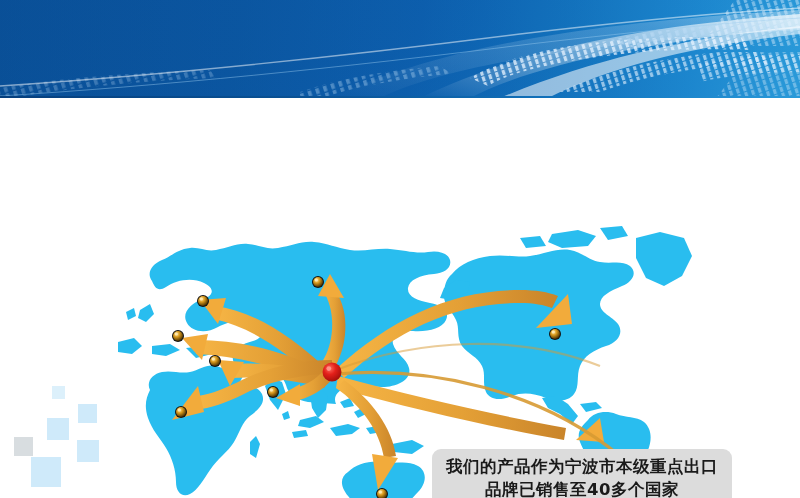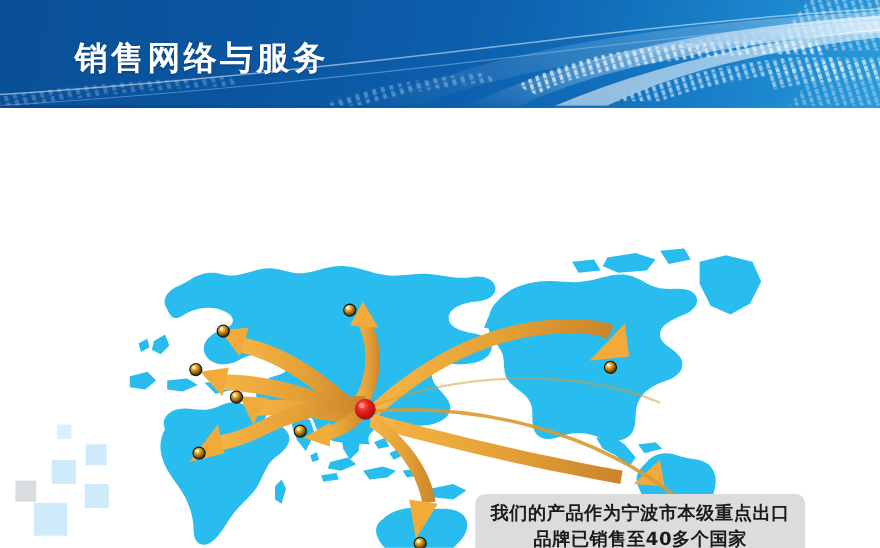--- a/index.html
+++ b/index.html
@@ -103,21 +103,20 @@
         <g opacity=".85">
           <path d="M735,0 L800,0 L800,46 L700,46 Z" fill="url(#dashPat)" opacity=".6"></path>
           <path d="M752,52 L800,52 L800,98 L716,98 Z" fill="url(#dashPat)" opacity=".5"></path>
         </g>
 
         <path d="M0,86 C150,76 330,58 520,34 C640,20 730,12 800,8" stroke="#ffffff" stroke-opacity=".5" stroke-width="1.4" fill="none"></path>
         <path d="M0,96 C160,86 340,68 530,44 C650,30 735,22 800,18" stroke="#9ccbf0" stroke-opacity=".45" stroke-width="1" fill="none"></path>
       </g>
     </svg>
 
-    <div class="banner-title">销售网络与服务</div>
   </div>
   <div class="banner-bottom-edge"></div>
 
   <div class="map-wrap">
     <svg class="map-svg" viewBox="0 0 800 400" preserveAspectRatio="none">
       <defs>
         <linearGradient id="arrGrad" x1="0" y1="0" x2="1" y2="0">
           <stop offset="0%" stop-color="#f2ad3c"></stop>
           <stop offset="55%" stop-color="#e09a2e"></stop>
           <stop offset="100%" stop-color="#c9842a"></stop>

